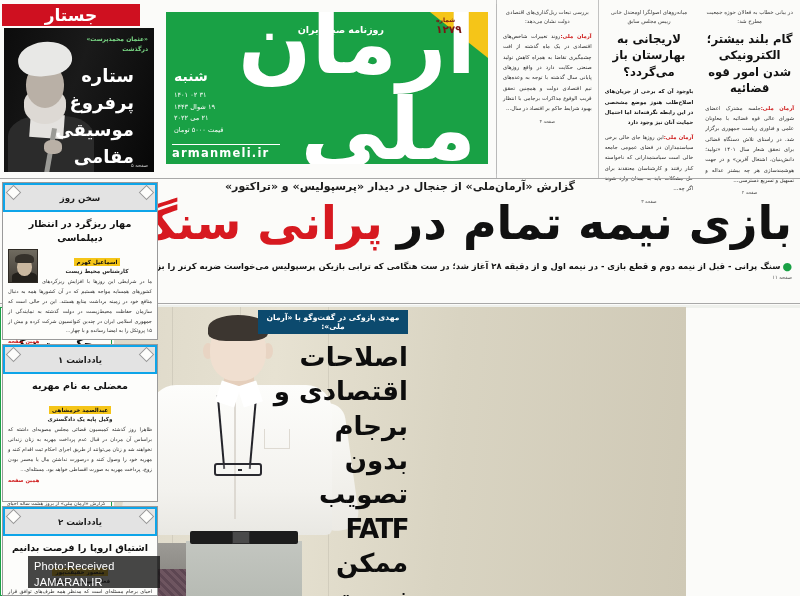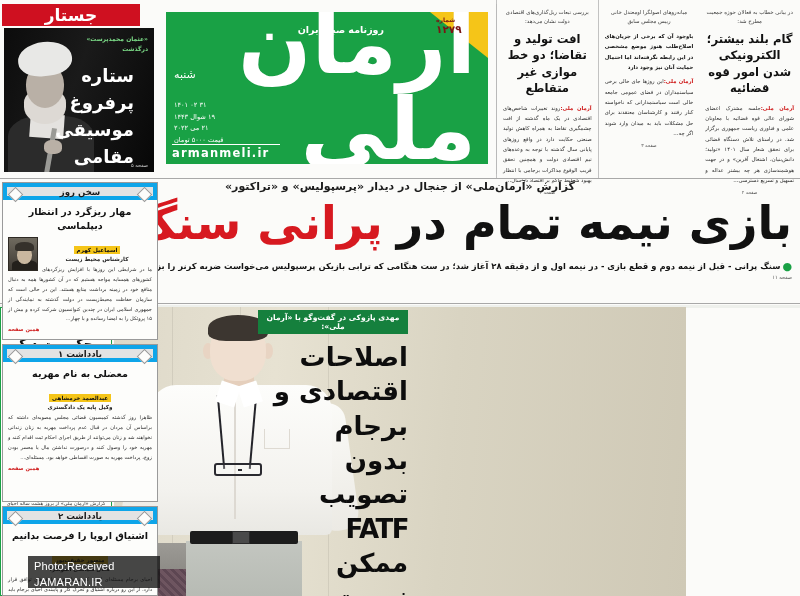--- a/index.html
+++ b/index.html
@@ -66,21 +66,21 @@
     position:absolute; right:0; left:0; top:4px; height:140px;
     display:flex; align-items:center; justify-content:center;
     color:#ffffff; font-size:86px; font-weight:bold; line-height:1;
     letter-spacing:-3px; padding-right:26px; padding-left:86px;
     text-shadow:0 0 1px rgba(0,0,0,.1);
     font-family:"DejaVu Sans","Liberation Sans",sans-serif;
   }
   #masthead-dates {
     position:absolute; left:8px; top:56px; width:100px; text-align:left; color:#fff;
   }
-  #masthead-dates .day { font-size:11px; font-weight:normal; margin-bottom:19px; letter-spacing:0.4px; }
+  #masthead-dates .day { font-size:14px; font-weight:bold; margin-bottom:6px; letter-spacing:0.4px; }
   #masthead-dates .d { font-size:6.6px; line-height:1.75; letter-spacing:0.2px; }
   #masthead-site {
     position:absolute; left:6px; bottom:4px; width:108px;
     text-align:left; color:#fff; font-size:11.5px; font-weight:bold;
     letter-spacing:1.2px; direction:ltr;
     border-top:1.5px solid #fff; padding-top:1px;
   }
 
   
   #jostar { position:absolute; left:2px; top:4px; width:156px; height:172px; }
@@ -219,34 +219,34 @@
   .p-handL { position:absolute; left:6px; top:218px; width:30px; height:18px;
     background:#edd6c3; border-radius:40%; }
   .p-table { position:absolute; left:-10px; top:236px; width:112px; height:60px;
     background:linear-gradient(180deg,#9c9a95,#7d7b76); border-radius:10px 24px 0 0; }
   .p-chair { position:absolute; left:-2px; top:262px; width:86px; height:40px;
     background:repeating-linear-gradient(45deg,#6e5560 0 3px,#5d4652 3px 6px); }
 
   
   #fatf { position:absolute; right:392px; left:258px; top:310px; bottom:4px; }
   #fatf-kicker {
-    background:#15803d; color:#ffffff; font-size:7.6px; font-weight:bold;
+    background:#0c4a6e; color:#ffffff; font-size:7.6px; font-weight:bold;
     padding:3px 6px; text-align:center; letter-spacing:-0.2px;
   }
   #fatf-head {
     font-size:26px; font-weight:bold; line-height:1.32; color:#0d0d0d;
     text-align:right; margin-top:6px; letter-spacing:-1px;
   }
   #fatf-head .ltr { direction:ltr; display:inline-block; letter-spacing:-1.5px; }
 
   
   #sidebar { position:absolute; left:2px; top:182px; width:156px; bottom:0; }
   .opbox { position:relative; border:1.2px solid #9a9a9a; background:#fdfdfb; margin-bottom:4px; padding:4px 5px 3px 5px; }
   .opbox .bar {
-    position:relative; height:17px; background:#e3e3e3; border:4px solid #0ea5e9;
+    position:relative; height:29px; background:#e3e3e3; border:2px solid #0ea5e9;
     margin:-4px -5px 5px -5px;
     display:flex; align-items:center; justify-content:center;
     font-size:8.6px; font-weight:bold; color:#1b1b1b; letter-spacing:1px;
   }
   .opbox .bar:before, .opbox .bar:after {
     content:""; position:absolute; top:2px; width:9px; height:9px;
     background:#fdfdfb; border:1px solid #9a9a9a; transform:rotate(45deg);
   }
   .opbox .bar:before { right:3px; }
   .opbox .bar:after  { left:3px; }
@@ -293,28 +293,28 @@
 
     <div class="teaser">
       <div class="kicker">در بیانی خطاب به فعالان حوزه جمعیت مطرح شد:</div>
       <div class="head">گام بلند بیشتر؛ الکترونیکی شدن امور قوه قضائیه</div>
       <div class="body"><span class="agency">آرمان ملی:</span><span>جلسه مشترک اعضای شورای عالی قوه قضائیه با معاونان علمی و فناوری ریاست جمهوری برگزار شد. در راستای تلاش دستگاه قضائی برای تحقق شعار سال ۱۴۰۱ «تولید؛ دانش‌بنیان، اشتغال آفرین» و در جهت هوشمندسازی هر چه بیشتر عداله و تسهیل و تسریع دسترسی…</span></div>
       <div class="pageref">صفحه ۲</div>
     </div>
 
     <div class="teaser">
       <div class="kicker">میانه‌روهای اصولگرا اومعتدل خانی رییس مجلس سابق</div>
+      <div class="head">لاریجانی به بهارستان باز می‌گردد؟</div>
       <div class="body" style="font-weight:bold;color:#111;margin-bottom:4px;">باوجود آن که برخی از جریان‌های اصلاح‌طلب هنوز موضع مشخصی در این رابطه نگرفته‌اند اما احتمال حمایت آنان نیز وجود دارد</div>
       <div class="body"><span class="agency">آرمان ملی:</span><span>این روزها جای خالی برخی سیاستمداران در فضای عمومی جامعه خالی است سیاستمدارانی که ناخواسته کنار رفتند و کارشناسان معتقدند برای حل مشکلات باید به میدان وارد شوند اگر چه…</span></div>
       <div class="pageref">صفحه ۳</div>
     </div>
 
     <div class="teaser">
       <div class="kicker">بررسی تبعات ریل‌گذاری‌های اقتصادی دولت نشان می‌دهد:</div>
-      <div class="head">افت تولید و تقاضا؛ دو خط موازی غیر متقاطع</div>
       <div class="body"><span class="agency">آرمان ملی:</span><span>روند تغییرات شاخص‌های اقتصادی در یک ماه گذشته از افت چشمگیری تقاضا به همراه کاهش تولید صنعتی حکایت دارد در واقع روزهای پایانی سال گذشته با توجه به وعده‌های تیم اقتصادی دولت و همچنین تحقق قریب الوقوع مذاکرات برجامی با انتظار بهبود شرایط حاکم بر اقتصاد در سال…</span></div>
       <div class="pageref">صفحه ۴</div>
     </div>
   </div>
   <div class="vrule" id="teaser-divider-left"></div>
 
   <div id="masthead">
     <div id="masthead-corner"></div>
     <div id="corner-text">
       <div class="lbl">شماره</div>

